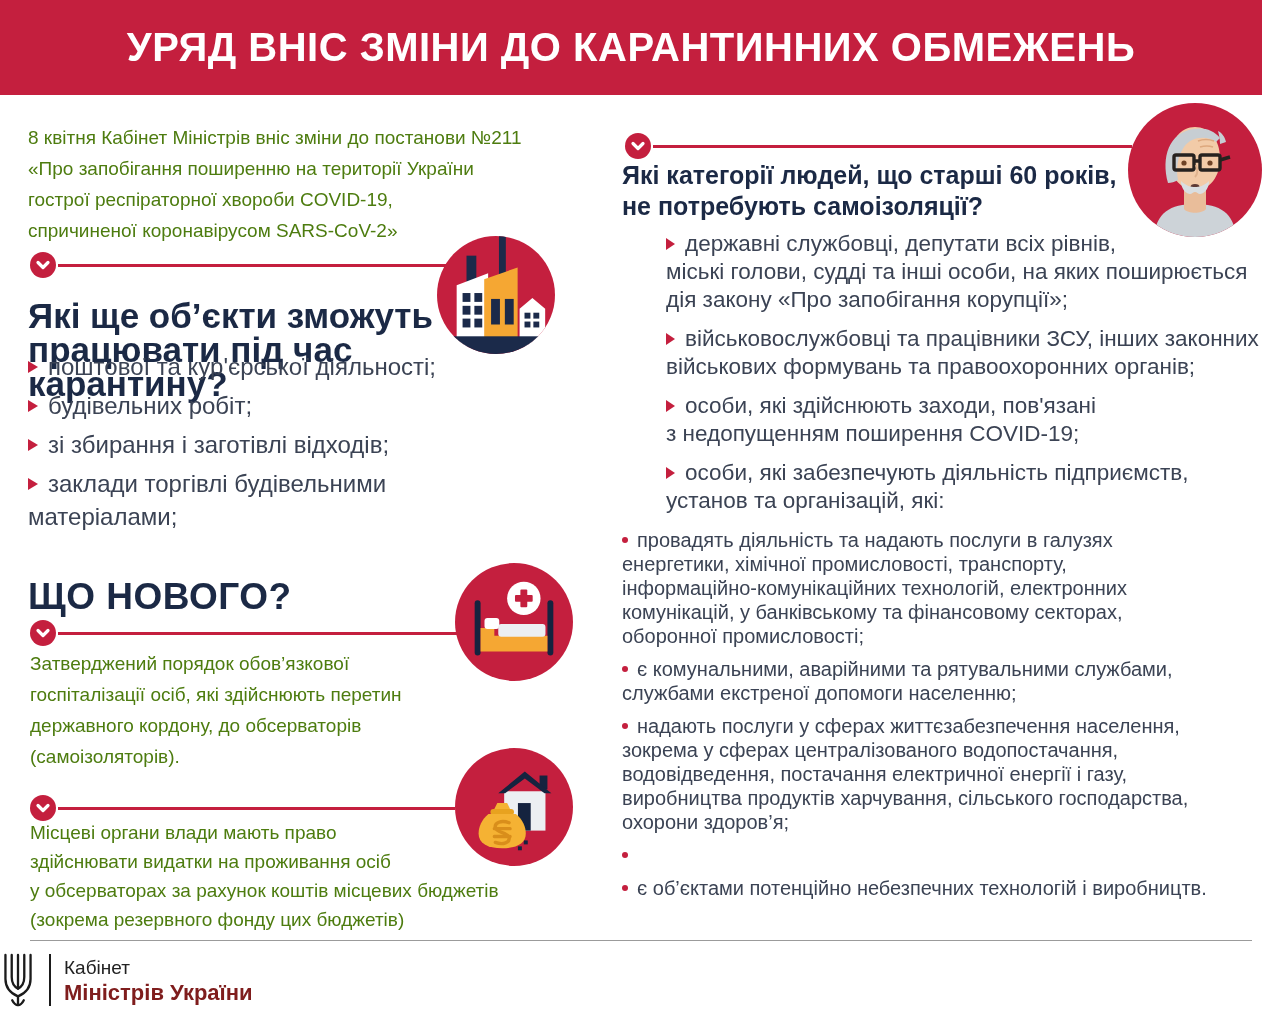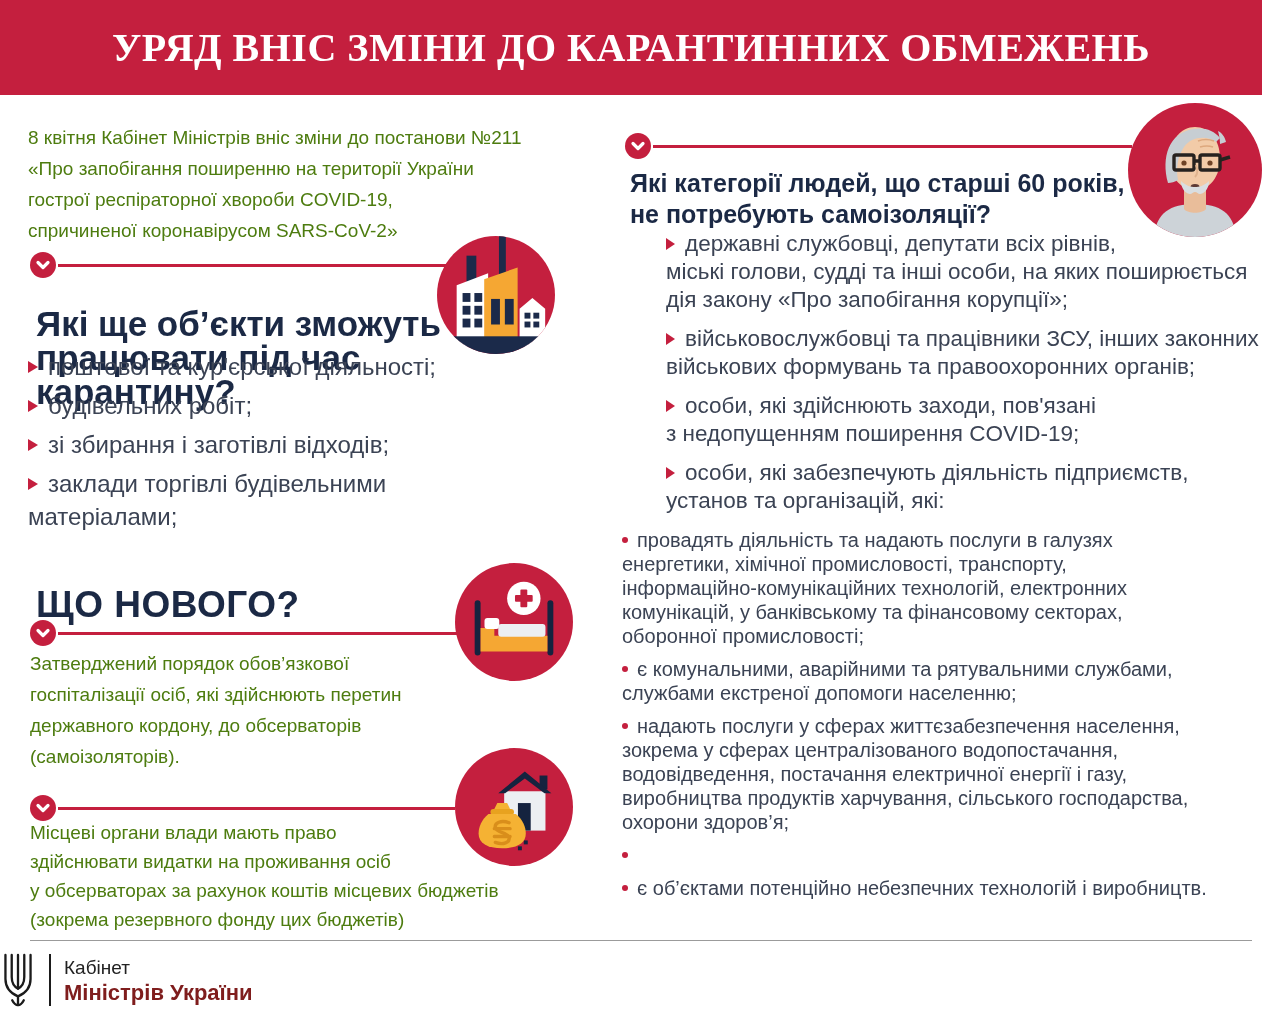--- a/index.html
+++ b/index.html
@@ -6,26 +6,26 @@
   .page{
     position:relative;width:1280px;height:1014px;background:#ffffff;overflow:hidden;
     font-family:"Liberation Sans","DejaVu Sans",sans-serif;color:#3b4354;
   }
   
   .banner{
     position:absolute;left:0;top:0;width:1262px;height:95px;background:#c41f3e;
     display:flex;align-items:center;justify-content:center;
   }
   .banner h1{
-    margin:0;color:#ffffff;font-size:40px;font-weight:700;letter-spacing:.5px;white-space:nowrap;font-family:Liberation Serif, serif;
+    margin:0;color:#ffffff;font-size:40px;font-weight:700;letter-spacing:.5px;white-space:nowrap;
   }
   
   .preline{white-space:pre-line;}
   .body-text{font-size:19px;line-height:31px;color:#4d7c0f;margin:0;}
-  .heading{color:#1b2945;font-weight:700;margin:8px;}
+  .heading{color:#1b2945;font-weight:700;margin:0;}
   
   .marker{position:absolute;display:flex;align-items:center;}
   .marker svg{width:26px;height:26px;flex:0 0 auto;}
   .marker .line{flex:1;height:3px;background:#c41f3e;margin-left:2px;}
   
   .icon-circle{position:absolute;}
   
   .blist p{margin:0 0 6px 0;font-size:24px;line-height:33px;}
   .tri{
     display:inline-block;width:0;height:0;margin-right:10px;position:relative;top:-2px;

